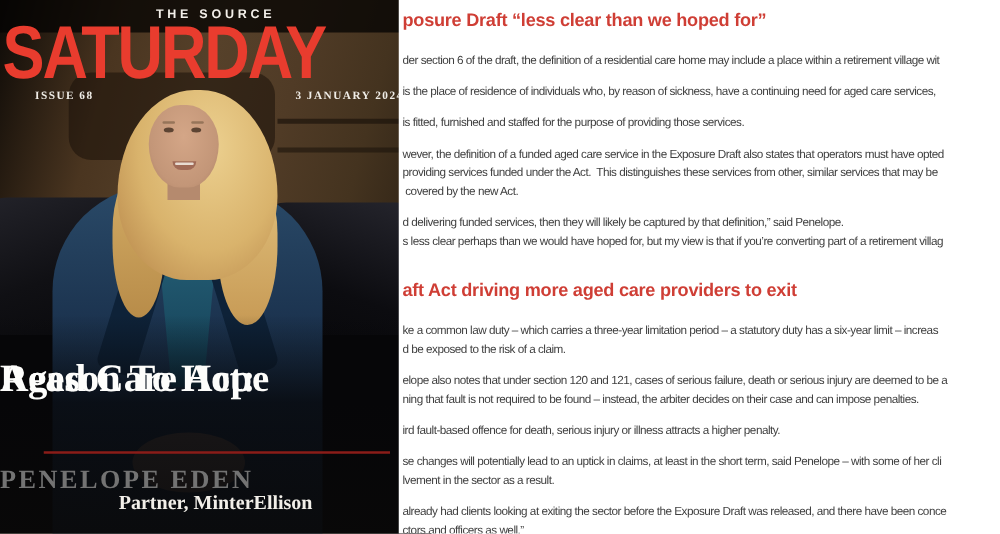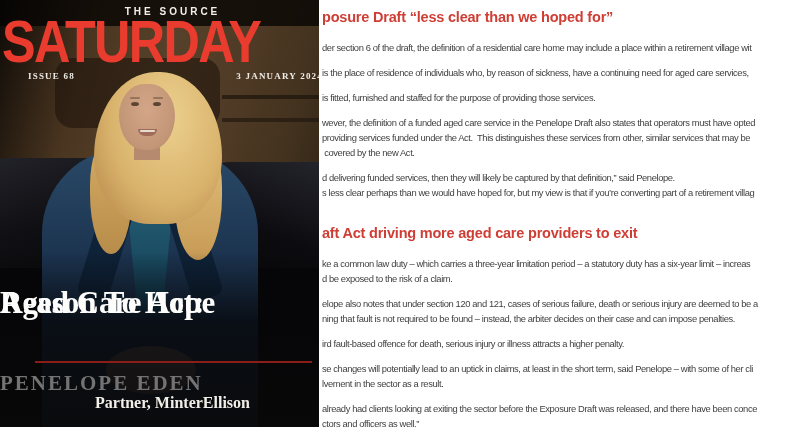--- a/index.html
+++ b/index.html
@@ -145,21 +145,21 @@
         <div class="para">
           <div class="line">der section 6 of the draft, the definition of a residential care home may include a place within a retirement village wit</div>
         </div>
         <div class="para">
           <div class="line">is the place of residence of individuals who, by reason of sickness, have a continuing need for aged care services,</div>
         </div>
         <div class="para">
           <div class="line">is fitted, furnished and staffed for the purpose of providing those services.</div>
         </div>
         <div class="para">
-          <div class="line">wever, the definition of a funded aged care service in the Penelope Draft also states that operators must have opted</div>
+          <div class="line">wever, the definition of a funded aged care service in the Exposure Draft also states that operators must have opted</div>
           <div class="line">providing services funded under the Act.  This distinguishes these services from other, similar services that may be</div>
           <div class="line"> covered by the new Act.</div>
         </div>
         <div class="para">
           <div class="line">d delivering funded services, then they will likely be captured by that definition,” said Penelope.</div>
           <div class="line">s less clear perhaps than we would have hoped for, but my view is that if you’re converting part of a retirement villag</div>
         </div>
         <h2 class="heading second">aft Act driving more aged care providers to exit</h2>
         <div class="para">
           <div class="line">ke a common law duty – which carries a three-year limitation period – a statutory duty has a six-year limit – increas</div>

